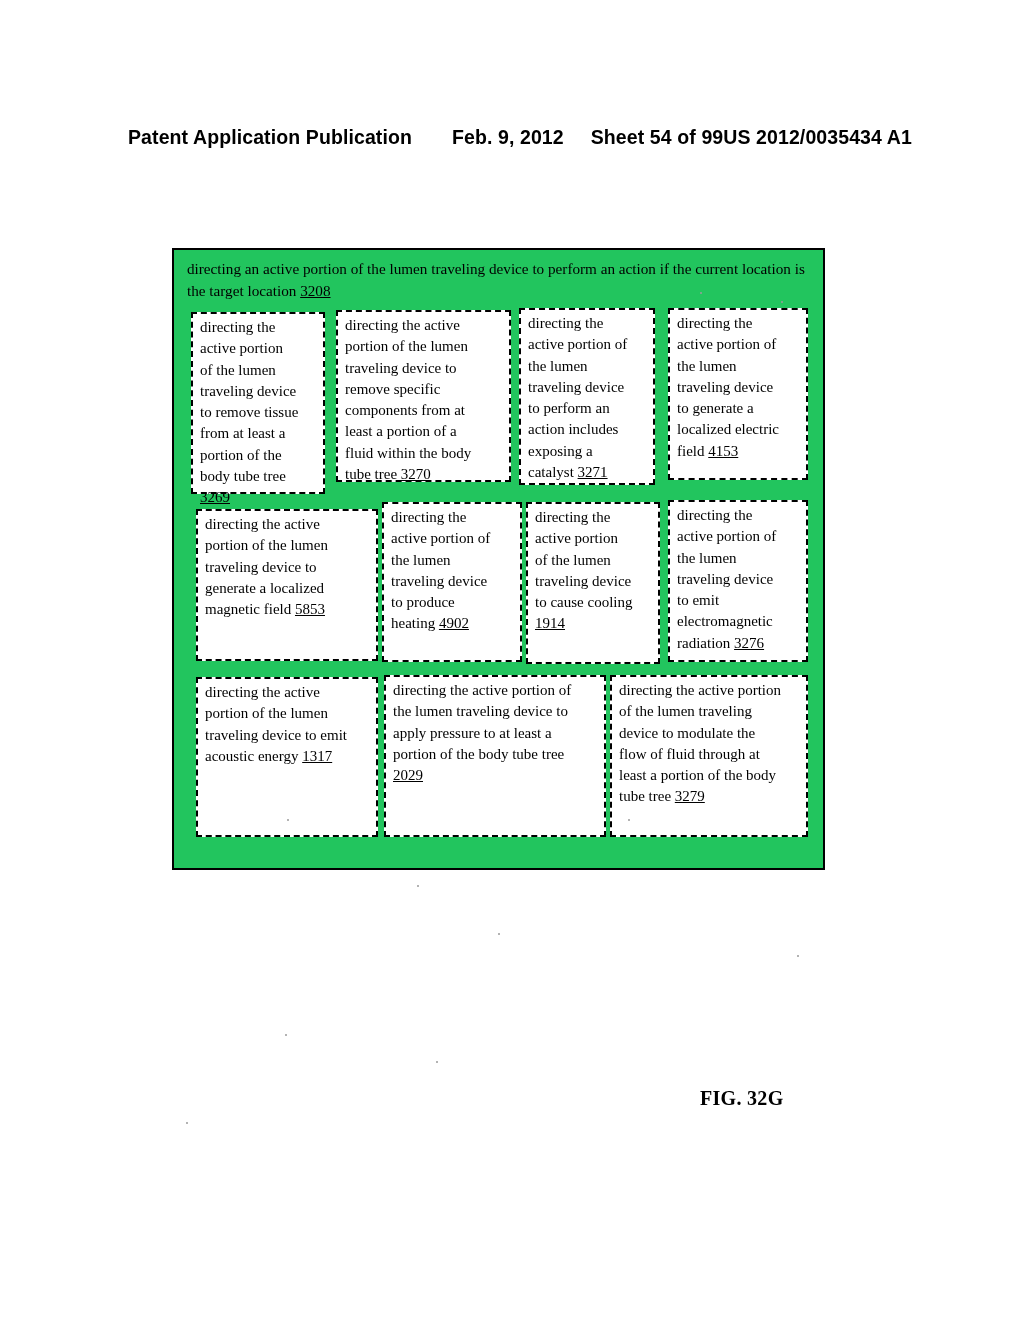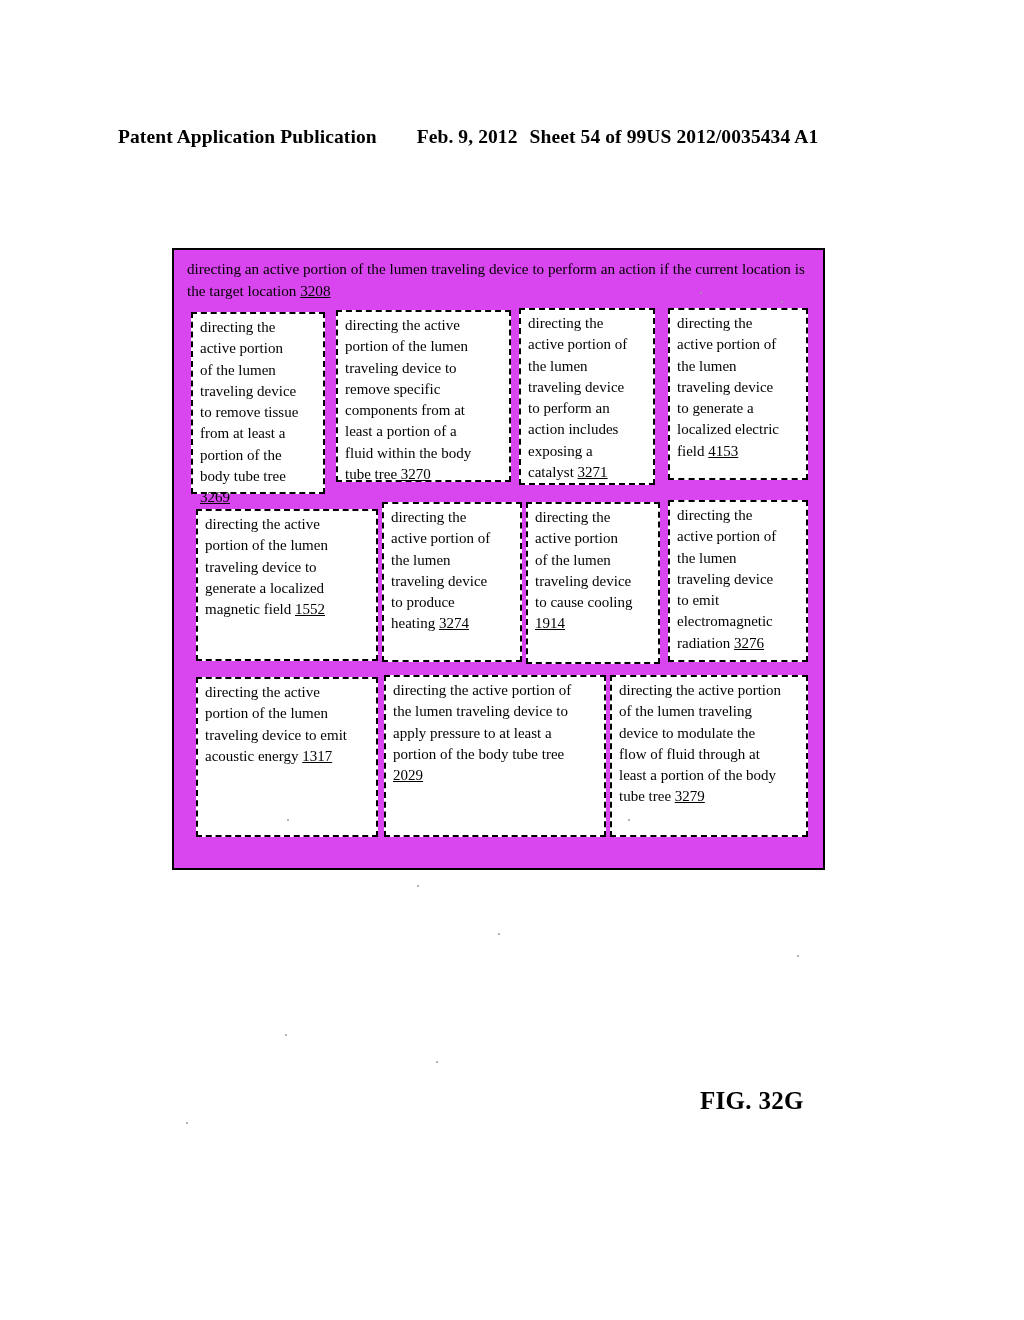--- a/index.html
+++ b/index.html
@@ -13,45 +13,45 @@
     position: relative;
     font-family: "Liberation Serif", serif;
     color: #000000;
     overflow: hidden;
   }
 
   
   .page-header {
     position: absolute;
     top: 86px;
-    left: 118px;
+    left: 128px;
     width: 768px;
     display: flex;
     align-items: baseline;
-    font-family: Liberation Serif, serif;
+    font-family: Liberation Sans, sans-serif;
     font-weight: bold;
     font-size: 19.5px;
     letter-spacing: 0.1px;
     white-space: nowrap;
   }
   .hdr-pub   { }
   .hdr-date  { margin-left: 40px; margin-top: 40px; }
-  .hdr-sheet { margin-left: 12px; }
+  .hdr-sheet { margin-left: 27px; }
   .hdr-num   { }
 
   
   .outer-box {
     position: absolute;
     left: 172px;
     top: 248px;
     width: 653px;
     height: 622px;
     border: 2.5px solid #000;
     box-sizing: border-box;
-    background: #d946ef;
+    background: #22c55e;
   }
 
   .outer-title {
     position: absolute;
     left: 13px;
     top: 8px;
     width: 620px;
     font-size: 15.2px;
     line-height: 1.42;
   }
@@ -90,21 +90,21 @@
   .r3c2 { left: 210px; top: 425px; width: 222px; height: 162px; }
   .r3c3 { left: 436px; top: 425px; width: 198px; height: 162px; }
 
   
   .fig-label {
     position: absolute;
     left: 700px;
     top: 1087px;
     font-family: "Liberation Serif", serif;
     font-weight: bold;
-    font-size: 25px;
+    font-size: 20px;
     letter-spacing: 0.3px;
   }
 
   
   .speckle {
     position: absolute;
     background: #9a9a9a;
     border-radius: 50%;
     width: 2px;
     height: 2px;
@@ -136,25 +136,25 @@
 
   <div class="dbox r1c3">
     <div class="txt"><span>directing the active portion of the lumen traveling device to perform an action includes exposing a catalyst </span><span class="u">3271</span></div>
   </div>
 
   <div class="dbox r1c4">
     <div class="txt"><span>directing the active portion of the lumen traveling device to generate a localized electric field </span><span class="u">4153</span></div>
   </div>
 
   <div class="dbox r2c1">
-    <div class="txt"><span>directing the active portion of the lumen traveling device to generate a localized magnetic field </span><span class="u">1552</span></div>
+    <div class="txt"><span>directing the active portion of the lumen traveling device to generate a localized magnetic field </span><span class="u">5853</span></div>
   </div>
 
   <div class="dbox r2c2">
-    <div class="txt"><span>directing the active portion of the lumen traveling device to produce heating </span><span class="u">3274</span></div>
+    <div class="txt"><span>directing the active portion of the lumen traveling device to produce heating </span><span class="u">4902</span></div>
   </div>
 
   <div class="dbox r2c3">
     <div class="txt"><span>directing the active portion of the lumen traveling device to cause cooling </span><span class="u">1914</span></div>
   </div>
 
   <div class="dbox r2c4">
     <div class="txt"><span>directing the active portion of the lumen traveling device to emit electromagnetic radiation </span><span class="u">3276</span></div>
   </div>
 

